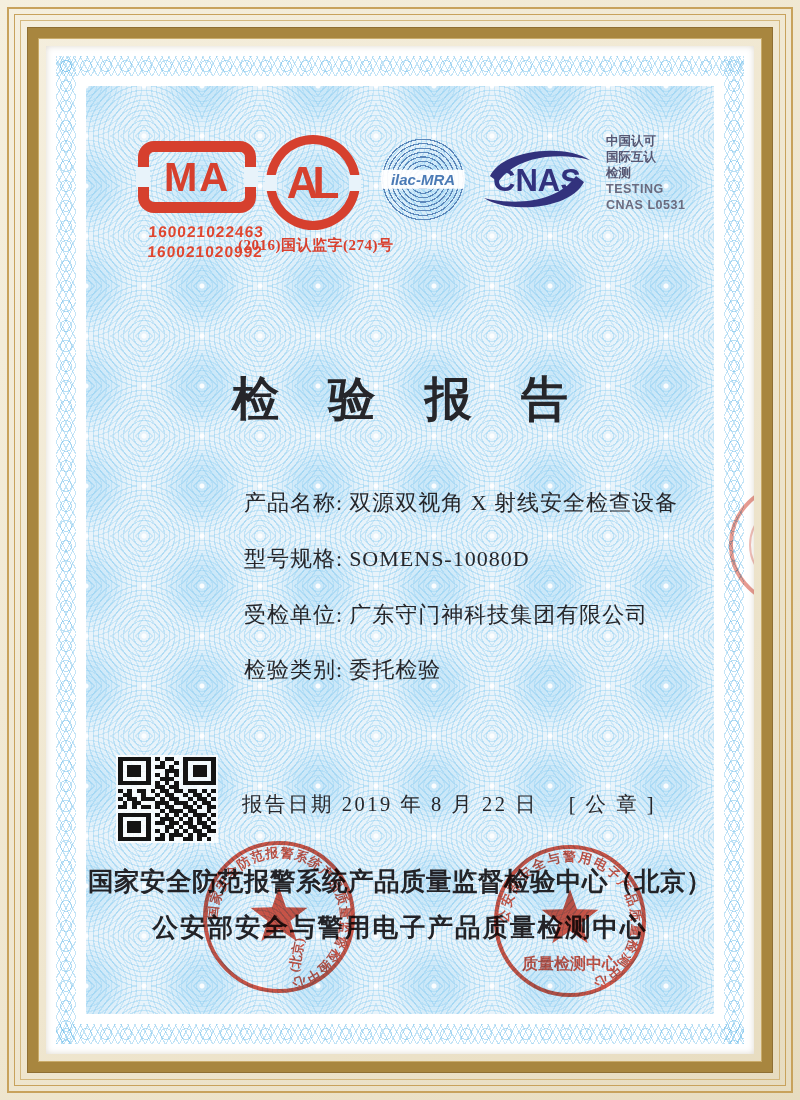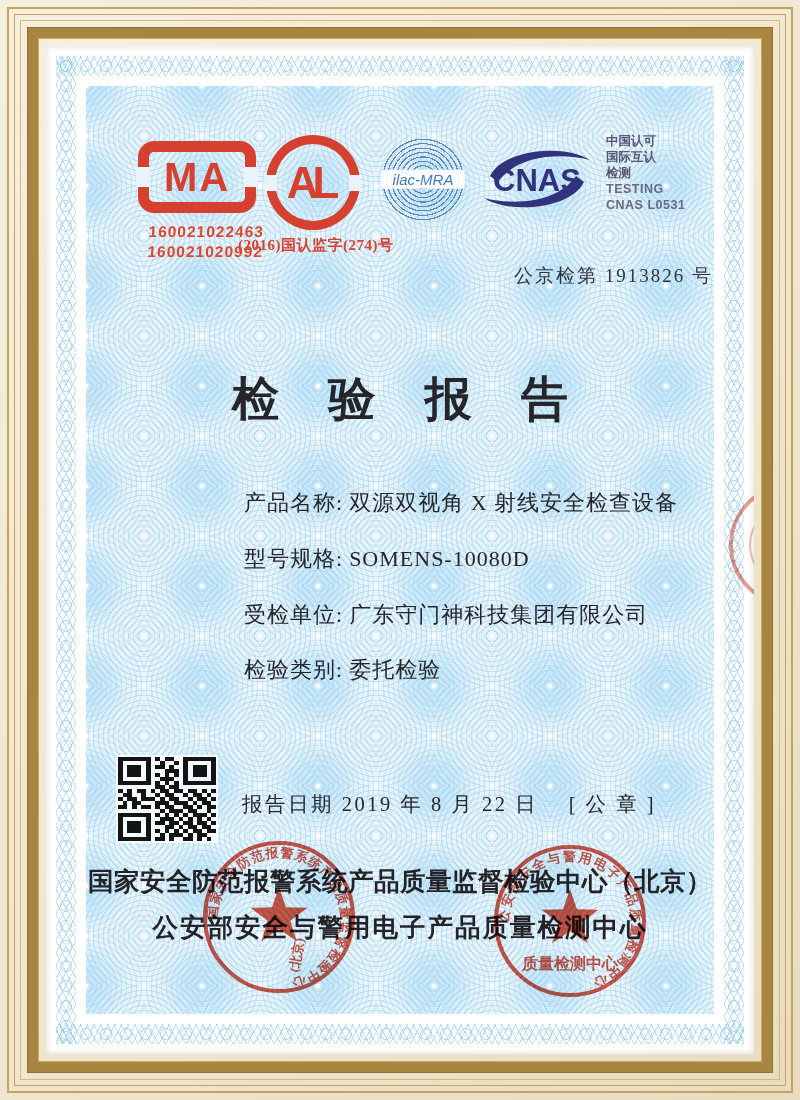--- a/index.html
+++ b/index.html
@@ -53,21 +53,21 @@
   .cal{left:180px;top:49px;width:94px;height:95px;border:9px solid #d6402e;border-radius:50%;box-sizing:border-box;}
   .cal-notch{position:absolute;width:12px;height:16px;background:#e8f3fa;top:50%;transform:translateY(-50%);}
   .cal-notch.nl{left:-10px;} .cal-notch.nr{right:-10px;}
   .cal-letters{position:absolute;inset:0;display:flex;align-items:center;justify-content:center;
     color:#d6402e;font-family:"Liberation Sans","DejaVu Sans",sans-serif;
     font-weight:bold;font-size:44px;letter-spacing:-6px;padding-right:6px;}
   .ilac{left:295px;top:50px;width:84px;height:87px;border-radius:50%;overflow:hidden;
     background:repeating-radial-gradient(circle at 50% 50%,#5c88bb 0 1.2px,rgba(255,255,255,0) 1.2px 4.4px);}
   .ilac-band{position:absolute;left:-6px;right:-6px;top:50%;transform:translateY(-54%);
     background:rgba(255,255,255,.95);text-align:center;
-    font-family:"Liberation Sans","DejaVu Sans",sans-serif;font-weight:normal;font-style:italic;
+    font-family:"Liberation Sans","DejaVu Sans",sans-serif;font-weight:bold;font-style:italic;
     font-size:15px;color:#4a7ab5;padding:1px 0;}
   .cnas-logo{left:388px;top:60px;width:126px;height:66px;}
   .cnas-side{left:520px;top:47px;line-height:16px;color:#565672;
     font-family:"Liberation Sans","DejaVu Sans",sans-serif;font-size:12.5px;font-weight:bold;}
   .cnas-side .lat{color:#6a6a7e;letter-spacing:.5px;}
   
   .codes{left:62px;top:136px;color:#e0462f;font-family:"Liberation Sans","DejaVu Sans",sans-serif;
     font-weight:bold;font-size:15.5px;line-height:20px;letter-spacing:1px;transform:skewX(-3deg);}
   .approval{left:152px;top:150px;color:#d9402e;font-weight:bold;font-size:15px;letter-spacing:.5px;}
   .report-no{left:428px;top:177px;color:#33333b;font-size:19px;letter-spacing:2px;}
@@ -145,21 +145,20 @@
       <div class="lat">TESTING</div>
       <div class="lat">CNAS L0531</div>
     </div>
 
     <div class="abs codes">
       <div>160021022463</div>
       <div>160021020992</div>
     </div>
     <div class="abs approval">(2016)国认监字(274)号</div>
 
-    <div class="abs report-no">公京检第 1913826 号</div>
 
     <div class="abs field f1">
       <span>产品名称:</span><span class="val">双源双视角 X 射线安全检查设备</span>
     </div>
 
     <div class="abs title">检验报告</div>
     <div class="abs field f2">
       <span>型号规格:</span><span class="val">SOMENS-10080D</span>
     </div>
     <div class="abs field f3">

